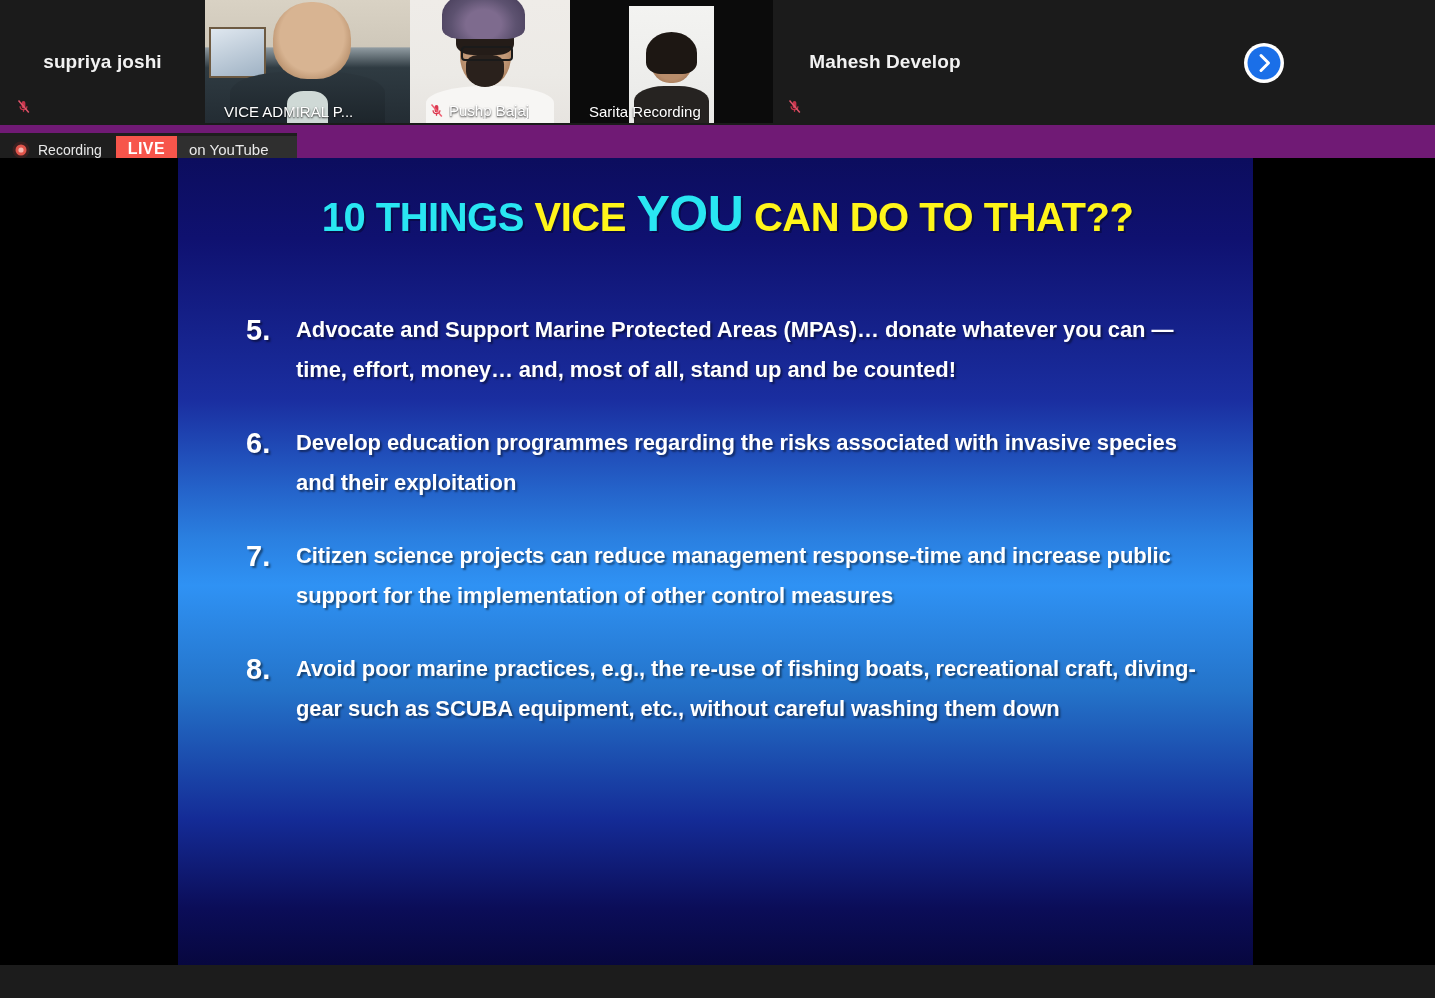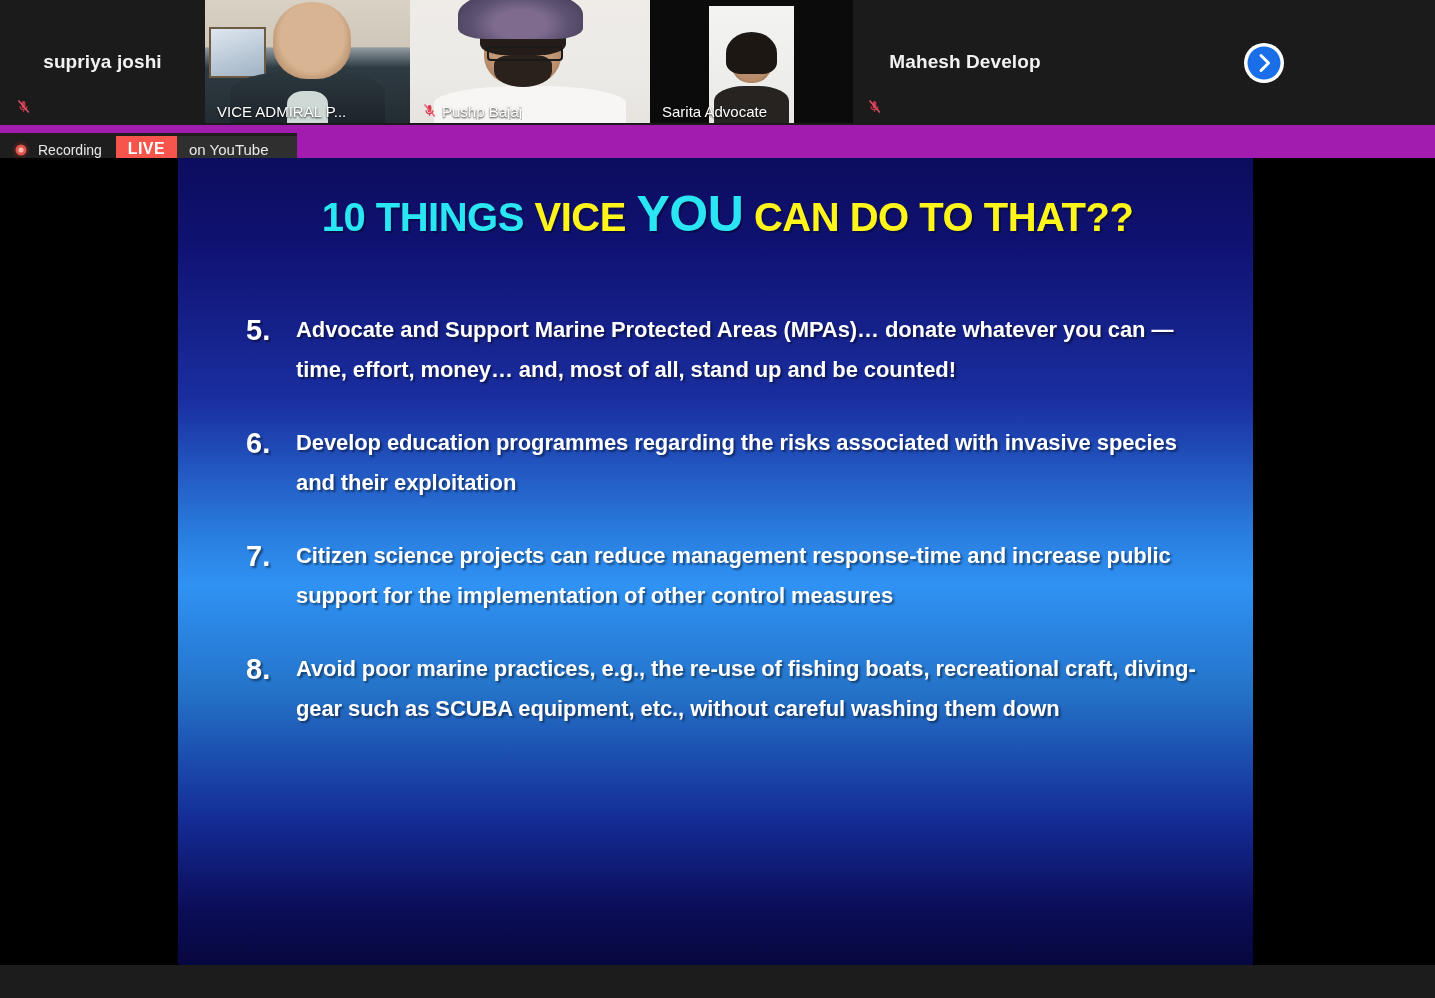--- a/index.html
+++ b/index.html
@@ -8,21 +8,21 @@
     background: #1a1a1a;
     width: 1435px; height: 998px;
     overflow: hidden;
     font-family: "Liberation Sans", sans-serif;
   }
 
   #app {
     position: relative;
     width: 1435px;
     height: 998px;
-    background: #a21caf;
+    background: #701a75;
     overflow: hidden;
   }
 
   
   #filmstrip {
     position: absolute;
     left: 0; top: 0;
     width: 1435px;
     height: 125px;
     background: #1b1b1b;
@@ -53,23 +53,23 @@
     color: #f2f2f2;
     font-size: 19px;
     font-weight: bold;
     letter-spacing: .1px;
     font-family: "Liberation Sans", sans-serif;
     white-space: nowrap;
   }
 
   .tile-footer {
     position: absolute;
-    left: 8px; bottom: 0;
+    left: 15px; bottom: 0;
     display: flex;
-    align-items: flex-end;
+    align-items: center;
     gap: 5px;
     padding: 2px 6px 3px 4px;
     max-width: 100%;
     box-sizing: border-box;
   }
   .tile-footer .fname {
     color: #ffffff;
     font-size: 15px;
     font-family: "Liberation Sans", sans-serif;
     text-shadow: 0 1px 2px rgba(0,0,0,.9);
@@ -338,21 +338,21 @@
         <div class="frame"></div>
         <div class="suit"></div>
         <div class="shirt"></div>
         <div class="head"></div>
       </div>
       <div class="tile-footer">
         <span class="fname">VICE ADMIRAL P...</span>
       </div>
     </div>
 
-    <div class="tile" style="width:240px">
+    <div class="tile" style="width:160px">
       <div class="vid vid-pushp">
         <div class="shirt"></div>
         <div class="head"></div>
         <div class="hair"></div>
         <div class="hat"></div>
         <div class="beard"></div>
         <div class="glasses"></div>
       </div>
       <div class="tile-footer">
         <span>
@@ -369,21 +369,21 @@
 
     <div class="tile" style="width:203px">
       <div class="vid vid-sarita">
         <div class="inner">
           <div class="body"></div>
           <div class="head"></div>
           <div class="hair"></div>
         </div>
       </div>
       <div class="tile-footer">
-        <span class="fname">Sarita Advocate</span>
+        <span class="fname">Sarita Recording</span>
       </div>
     </div>
 
     <div class="tile nameonly" style="width:224px">
       <div class="tile-centername">Mahesh Develop</div>
       <span class="corner-mute" style="left:14px">
         <svg class="mic-muted" viewBox="0 0 24 24" aria-hidden="true">
           <path d="M12 3a3 3 0 0 1 3 3v6a3 3 0 0 1-6 0V6a3 3 0 0 1 3-3z" fill="#c4334a"></path>
           <path d="M6.5 11.5a5.5 5.5 0 0 0 11 0" stroke="#c4334a" stroke-width="2" fill="none"></path>
           <path d="M12 17v3.5" stroke="#c4334a" stroke-width="2"></path>

